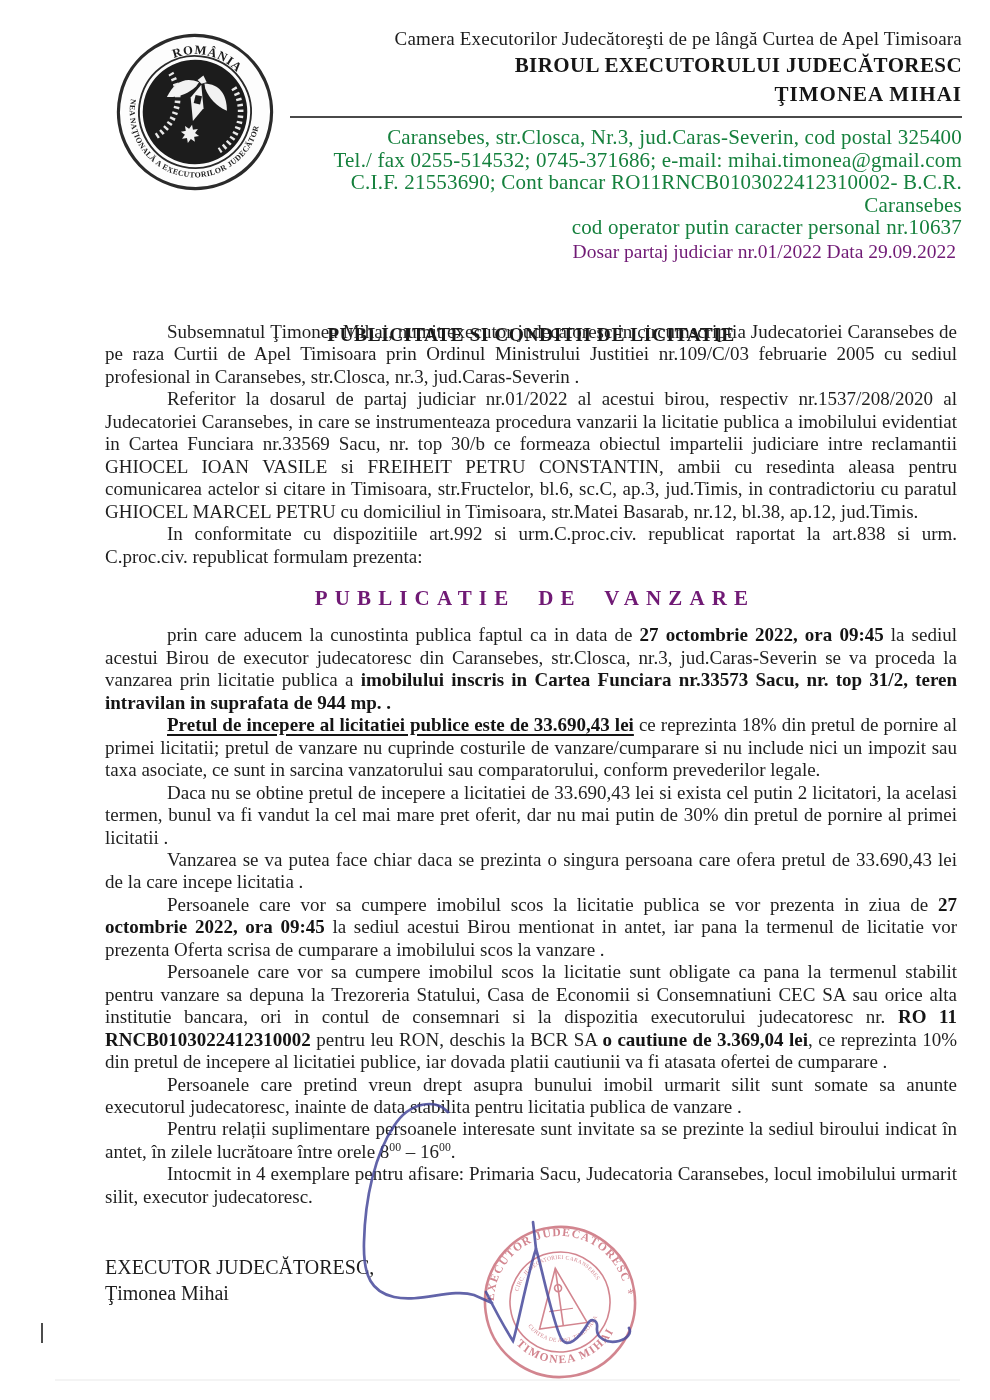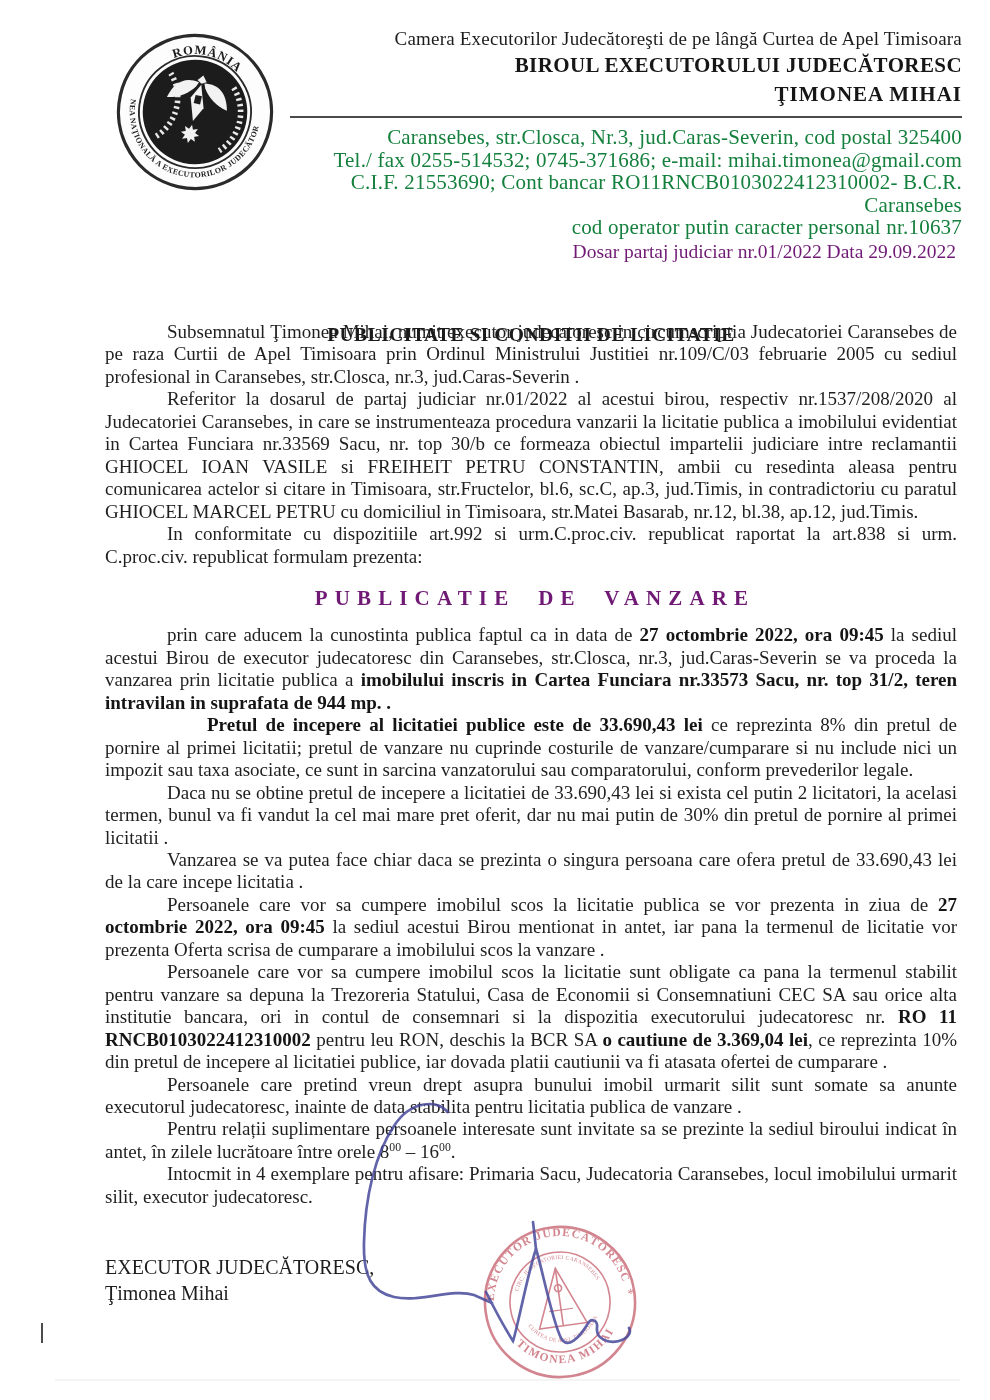--- a/index.html
+++ b/index.html
@@ -20,22 +20,22 @@
   
   .dosar{position:absolute;top:241px;right:34px;font-size:19.5px;color:#701a75;}
   .section-title{position:absolute;top:280px;left:105px;width:852px;text-align:center;
                  font-size:19.5px;font-weight:bold;color:#1a1a1a;letter-spacing:.5px;margin-top:44px;}
 
   
   .body-text{position:absolute;top:321px;left:105px;width:852px;font-size:19px;
              line-height:22.45px;color:#1f1f1f;text-align:justify;}
   .para{margin:0;text-indent:62px;}
   .para b{font-weight:bold;color:#151515;}
-  .bu{font-weight:bold;text-decoration-thickness:2px;
-      text-underline-offset:3px;color:#141414;margin-left:40px;}
+  .bu{font-weight:bold;text-decoration:underline;text-decoration-thickness:2px;
+      text-underline-offset:3px;color:#141414;}
   sup{font-size:.62em;line-height:0;}
   .main-title{margin:19px 0 15px 8px;text-align:center;text-indent:0;font-size:21px;
               font-weight:bold;color:#701a75;letter-spacing:.34em;word-spacing:.5em;}
 
   
   .sig-block{position:absolute;top:1256px;left:105px;width:852px;text-align:left;
              font-size:20px;color:#1d1d1d;}
   .sig-name{margin-top:3px;}
 
   
@@ -104,21 +104,21 @@
   <div class="section-title">PUBLICITATE SI CONDITII DE LICITATIE</div>
 
   <div class="body-text">
     <p class="para"><span>Subsemnatul Ţimonea Mihai, numit executor judecatoresc in circumscriptia Judecatoriei Caransebes de pe raza Curtii de Apel Timisoara prin Ordinul Ministrului Justitiei nr.109/C/03 februarie 2005 cu sediul profesional in Caransebes, str.Closca, nr.3, jud.Caras-Severin .</span></p>
     <p class="para"><span>Referitor la dosarul de partaj judiciar nr.01/2022 al acestui birou, respectiv nr.1537/208/2020 al Judecatoriei Caransebes, in care se instrumenteaza procedura vanzarii la licitatie publica a imobilului evidentiat in Cartea Funciara nr.33569 Sacu, nr. top 30/b ce formeaza obiectul impartelii judiciare intre reclamantii GHIOCEL IOAN VASILE si FREIHEIT PETRU CONSTANTIN, ambii cu resedinta aleasa pentru comunicarea actelor si citare in Timisoara, str.Fructelor, bl.6, sc.C, ap.3, jud.Timis, in contradictoriu cu paratul GHIOCEL MARCEL PETRU cu domiciliul in Timisoara, str.Matei Basarab, nr.12, bl.38, ap.12, jud.Timis.</span></p>
     <p class="para"><span>In conformitate cu dispozitiile art.992 si urm.C.proc.civ. republicat raportat la art.838 si urm. C.proc.civ. republicat formulam prezenta:</span></p>
 
     <h2 class="main-title">PUBLICATIE DE VANZARE</h2>
 
     <p class="para"><span>prin care aducem la cunostinta publica faptul ca in data de </span><b>27 octombrie 2022, ora 09:45</b><span> la sediul acestui Birou de executor judecatoresc din Caransebes, str.Closca, nr.3, jud.Caras-Severin se va proceda la vanzarea prin licitatie publica a </span><b>imobilului inscris in Cartea Funciara nr.33573 Sacu, nr. top 31/2, teren intravilan in suprafata de 944 mp. .</b></p>
-    <p class="para"><span class="bu">Pretul de incepere al licitatiei publice este de 33.690,43 lei</span><span> ce reprezinta 8% din pretul de pornire al primei licitatii; pretul de vanzare nu cuprinde costurile de vanzare/cumparare si nu include nici un impozit sau taxa asociate, ce sunt in sarcina vanzatorului sau comparatorului, conform prevederilor legale.</span></p>
+    <p class="para"><span class="bu">Pretul de incepere al licitatiei publice este de 33.690,43 lei</span><span> ce reprezinta 18% din pretul de pornire al primei licitatii; pretul de vanzare nu cuprinde costurile de vanzare/cumparare si nu include nici un impozit sau taxa asociate, ce sunt in sarcina vanzatorului sau comparatorului, conform prevederilor legale.</span></p>
     <p class="para"><span>Daca nu se obtine pretul de incepere a licitatiei de 33.690,43 lei si exista cel putin 2 licitatori, la acelasi termen, bunul va fi vandut la cel mai mare pret oferit, dar nu mai putin de 30% din pretul de pornire al primei licitatii .</span></p>
     <p class="para"><span>Vanzarea se va putea face chiar daca se prezinta o singura persoana care ofera pretul de 33.690,43 lei de la care incepe licitatia .</span></p>
     <p class="para"><span>Persoanele care vor sa cumpere imobilul scos la licitatie publica se vor prezenta in ziua de </span><b>27 octombrie 2022, ora 09:45</b><span> la sediul acestui Birou mentionat in antet, iar pana la termenul de licitatie vor prezenta Oferta scrisa de cumparare a imobilului scos la vanzare .</span></p>
     <p class="para"><span>Persoanele care vor sa cumpere imobilul scos la licitatie sunt obligate ca pana la termenul stabilit pentru vanzare sa depuna la Trezoreria Statului, Casa de Economii si Consemnatiuni CEC SA sau orice alta institutie bancara, ori in contul de consemnari si la dispozitia executorului judecatoresc nr. </span><b>RO 11 RNCB0103022412310002</b><span> pentru leu RON, deschis la BCR SA </span><b>o cautiune de 3.369,04 lei</b><span>, ce reprezinta 10% din pretul de incepere al licitatiei publice, iar dovada platii cautiunii va fi atasata ofertei de cumparare .</span></p>
     <p class="para"><span>Persoanele care pretind vreun drept asupra bunului imobil urmarit silit sunt somate sa anunte executorul judecatoresc, inainte de data stabilita pentru licitatia publica de vanzare .</span></p>
     <p class="para"><span>Pentru relații suplimentare persoanele interesate sunt invitate sa se prezinte la sediul biroului indicat în antet, în zilele lucrătoare între orele 8</span><sup>00</sup><span> – 16</span><sup>00</sup><span>.</span></p>
     <p class="para"><span>Intocmit in 4 exemplare pentru afisare: Primaria Sacu, Judecatoria Caransebes, locul imobilului urmarit silit, executor judecatoresc.</span></p>
   </div>
 
   <div class="sig-block">

